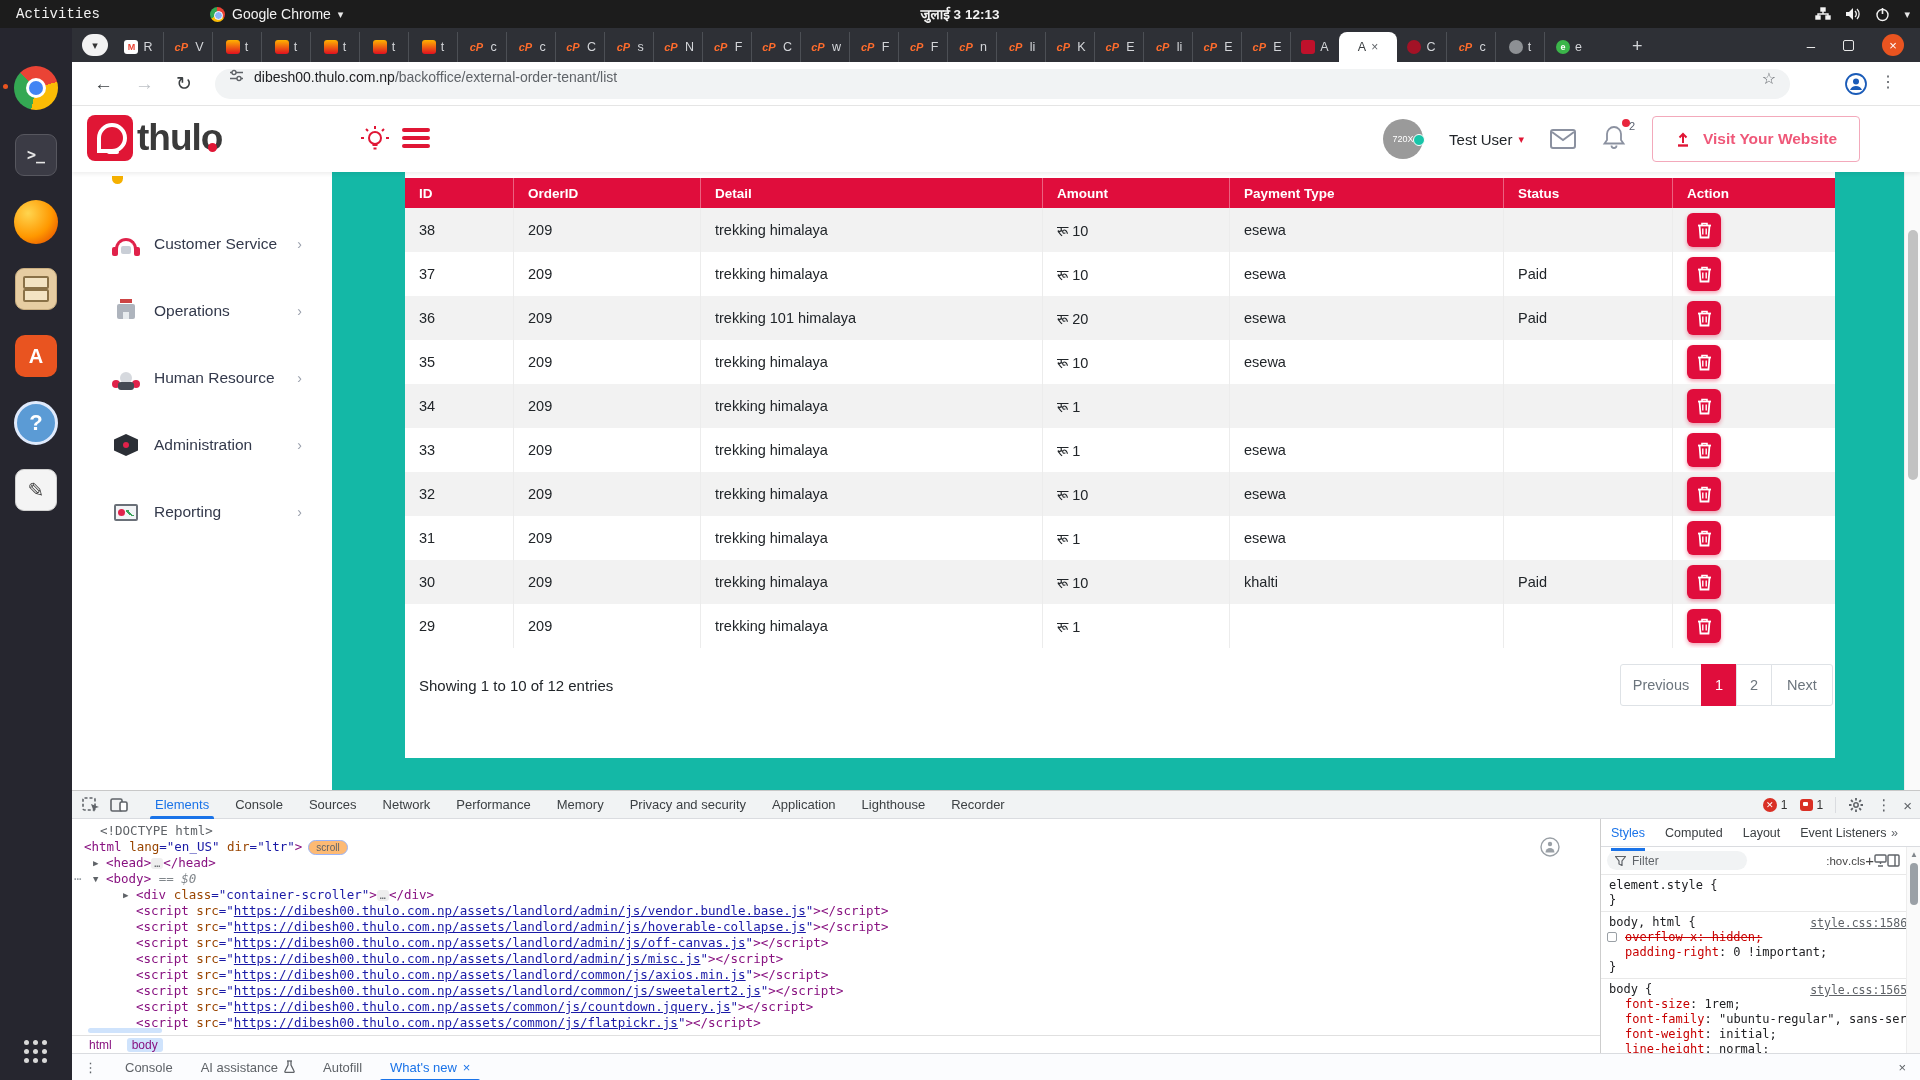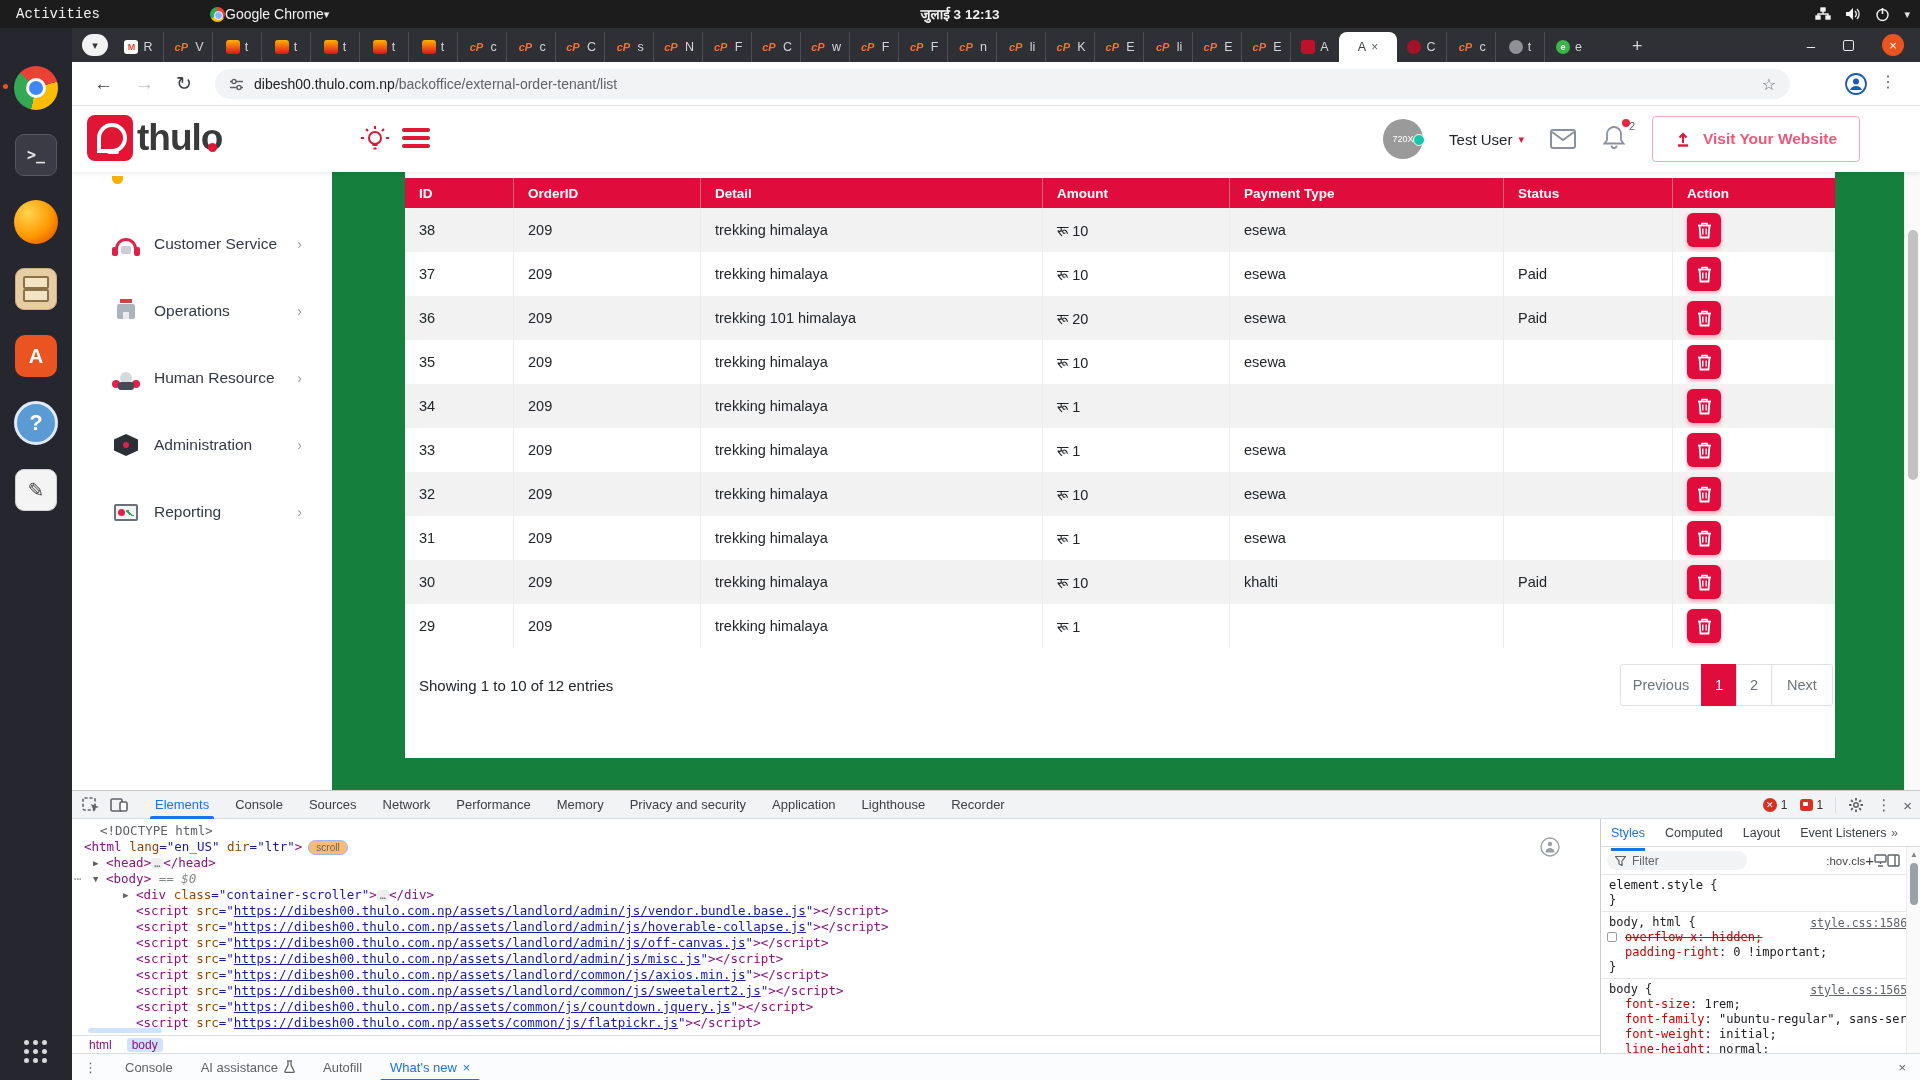--- a/index.html
+++ b/index.html
@@ -4,21 +4,21 @@
 <style>
   * { margin:0; padding:0; box-sizing:border-box; }
   html,body { background:#000; }
   .screen { position:relative; width:1920px; height:1080px; overflow:hidden;
     font-family:"Liberation Sans", sans-serif; background:#17171c; }
 
   
   .topbar { position:absolute; left:0; top:0; width:1920px; height:28px; background:#1c1c1c;
     color:#f2f2f2; font-size:14px; display:flex; align-items:center; }
   .tb-activities { margin-left:16px;font-family:Liberation Mono, monospace; }
-  .tb-appmenu { margin-left:110px; display:flex; align-items:center; }
+  .tb-appmenu { margin-left:110px; display:flex; align-items:center; gap:7px; }
   .mini-chrome { width:15px; height:15px; border-radius:50%;
     background:conic-gradient(#ea4335 0 33%, #fbbc05 33% 66%, #34a853 66% 100%); position:relative; }
   .mini-chrome::after { content:""; position:absolute; left:4px; top:4px; width:7px; height:7px;
     border-radius:50%; background:#8ab4f8; border:1px solid #fff; }
   .tb-clock { position:absolute; left:50%; transform:translateX(-50%); font-weight:bold; font-size:13.5px; }
   .tb-right { position:absolute; right:10px; top:0; height:28px; display:flex; align-items:center; gap:14px; }
   .tb-caret { font-size:11px; color:#e8e8e8; }
 
   
   .dock { position:absolute; left:0; top:28px; width:72px; height:1052px; background:#26262f; }
@@ -81,21 +81,21 @@
   .wc-min { color:#e8e8e8; font-size:15px; }
   .wc-restore { width:11px; height:11px; border:1.5px solid #e8e8e8; border-radius:2px; }
   .wc-close { width:22px; height:22px; border-radius:50%; background:#e95420; color:#fff; font-size:13px;
     display:flex; align-items:center; justify-content:center; }
 
   .toolbar { position:absolute; left:0; top:34px; width:1848px; height:44px; background:#fff;
     display:flex; align-items:center; border-bottom:1px solid #e5e5e5; }
   .nav-ic { font-size:19px; color:#3c4043; margin-left:22px; }
   .nav-ic.disabled { color:#bdc1c6; }
   .omnibox { position:absolute; left:143px; top:7px; width:1575px; height:30px; border-radius:15px;
-    background:#f1f3f4; display:flex; align-items:center; font-size:14px; }
+    background:#f1f3f4; display:flex; align-items:flex-start; font-size:14px; }
   .omnibox .site-info { margin:0 10px 0 14px; }
   .url-domain { color:#202124; }
   .url-path { color:#5f6368; }
   .ob-star { position:absolute; right:14px; font-size:16px; color:#5f6368; }
   .tb-avatar { position:absolute; right:53px; top:11px; }
   .tb-menu { position:absolute; right:24px; top:10px; color:#5f6368; font-size:16px; }
 
   
   .page { position:absolute; left:0; top:78px; width:1848px; height:684px; background:#f4f5f7; overflow:hidden; }
   .site-header { position:absolute; left:0; top:0; width:1848px; height:66px; background:#fff;
@@ -139,21 +139,21 @@
   .ic-hr { width:12px; height:12px; border-radius:50%; background:#d6d9de; position:relative; }
   .ic-hr::before { content:""; position:absolute; left:-8px; top:8px; width:8px; height:8px; border-radius:50%; background:#e0224a; box-shadow:20px 0 #e0224a; }
   .ic-hr::after { content:""; position:absolute; left:-2px; top:10px; width:16px; height:8px; border-radius:3px; background:#454a54; }
   .ic-admin { width:24px; height:22px; background:#2b2f36; clip-path:polygon(50% 0,100% 25%,100% 75%,50% 100%,0 75%,0 25%); position:relative; }
   .ic-admin::after { content:""; position:absolute; left:9px; top:8px; width:6px; height:6px; border-radius:50%; background:#e0224a; }
   .ic-report { width:24px; height:17px; border:2px solid #6a7078; background:#f2f4f6; border-radius:2px; position:relative; }
   .ic-report::before { content:""; position:absolute; left:2px; top:3px; width:7px; height:7px; border-radius:50%; background:#e0224a; }
   .ic-report::after { content:""; position:absolute; left:9px; top:4px; width:9px; height:6px;
     background:linear-gradient(45deg,transparent 40%,#3aa35a 40% 60%,transparent 60%); }
 
-  .content { position:absolute; left:260px; top:66px; width:1588px; height:618px; background:#15803d; }
+  .content { position:absolute; left:260px; top:66px; width:1588px; height:618px; background:#14b8a6; }
   .card { position:absolute; left:73px; top:0; width:1430px; height:586px; background:#fff; padding-top:6px; }
   .grid-head, .grid-row { display:grid; grid-template-columns:109px 187px 342px 187px 274px 169px 162px; }
   .grid-head { background:#e00d3c; height:30px; }
   .grid-head .hcell { color:#fff; font-size:13.5px; font-weight:bold; display:flex; align-items:center;
     padding-left:14px; border-right:1px solid rgba(255,255,255,.35); }
   .grid-head .hcell:last-child { border-right:none; }
   .grid-row { height:44px; }
   .grid-row:nth-child(odd) { background:#f2f2f2; }
   .grid-row .cell { font-size:14.5px; color:#212529; display:flex; align-items:center; padding-left:14px;
     border-right:1px solid #ececec; overflow:hidden; }

